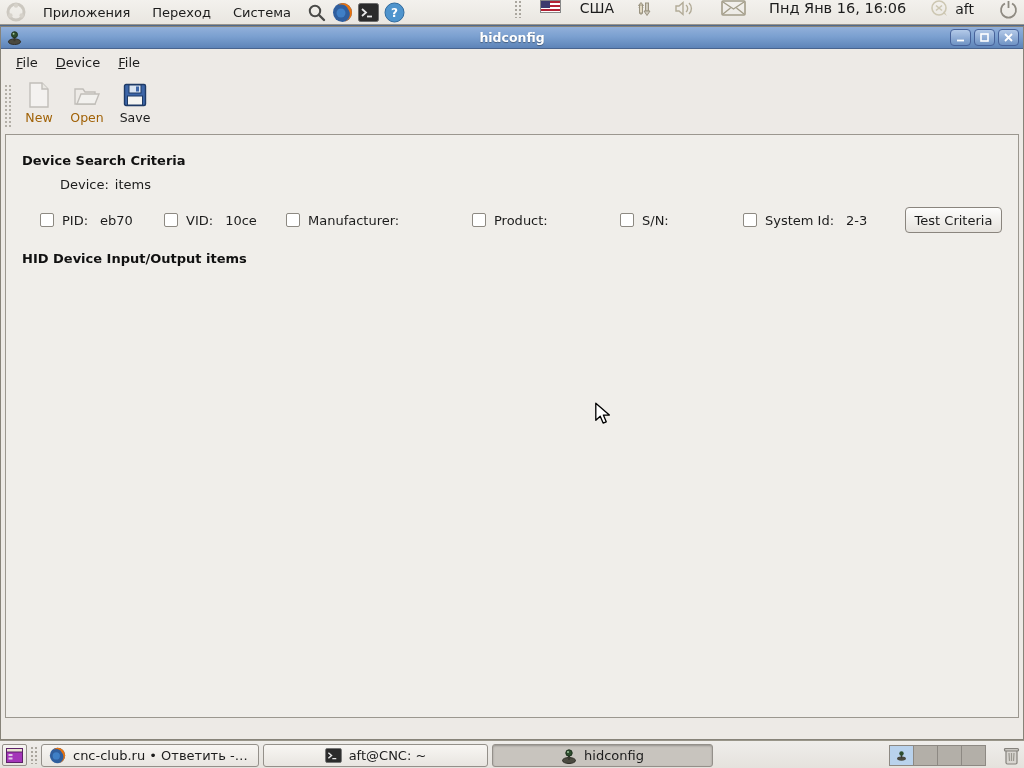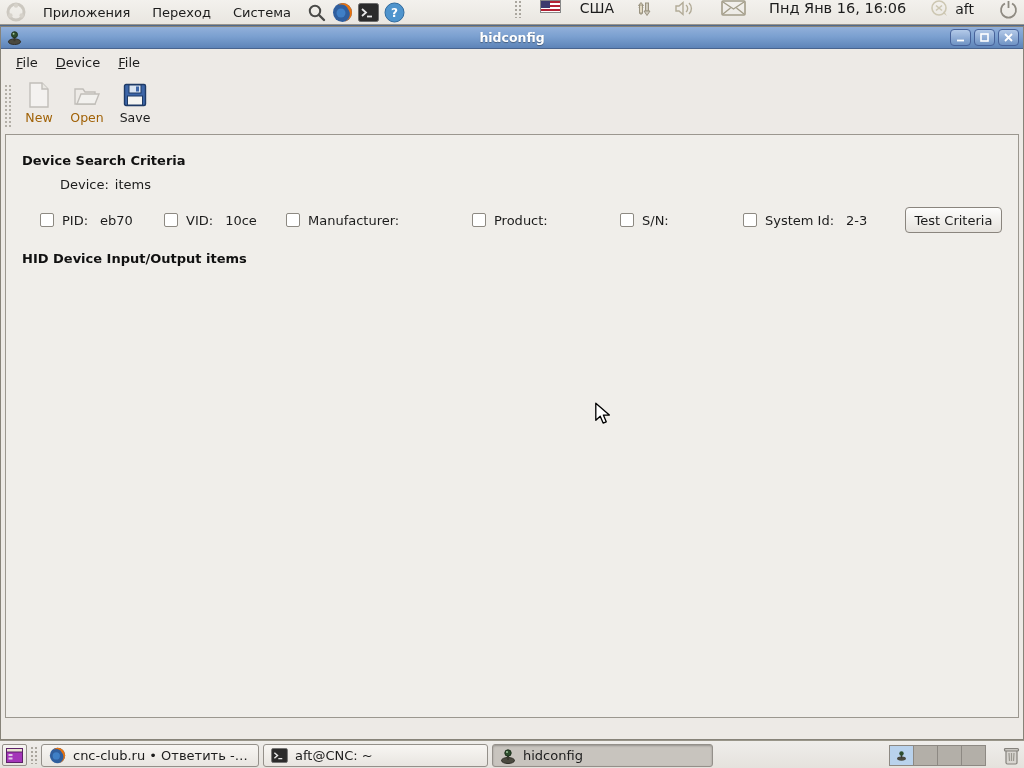--- a/index.html
+++ b/index.html
@@ -103,21 +103,21 @@
     display:flex; align-items:center; justify-content:center; cursor:default;
   }
   .tb2-handle { position:absolute; left:30px; top:5px; width:7px; height:18px;
     background-image:radial-gradient(#aaa69e 35%, rgba(0,0,0,0) 40%);
     background-size:4px 4px; }
   .task {
     position:absolute; top:3px; height:23px;
     border:1px solid #94908a; border-radius:3px;
     background:linear-gradient(#f8f6f3,#e8e5e0);
     display:flex; align-items:center; gap:7px; padding:0 7px; cursor:default;
-    white-space:nowrap; overflow:hidden;
+    white-space:nowrap; overflow:hidden;justify-content:center;
   }
   .task.active {
     background:#c8c4be;
     box-shadow:inset 0 1px 2px rgba(0,0,0,.25);
   }
   .task .t-label { font-size:13px; overflow:hidden; text-overflow:ellipsis; }
   .workspaces {
     position:absolute; left:889px; top:4px; width:97px; height:21px;
     display:flex; border:1px solid #8d8983; background:#b3afa8; cursor:default;
   }

